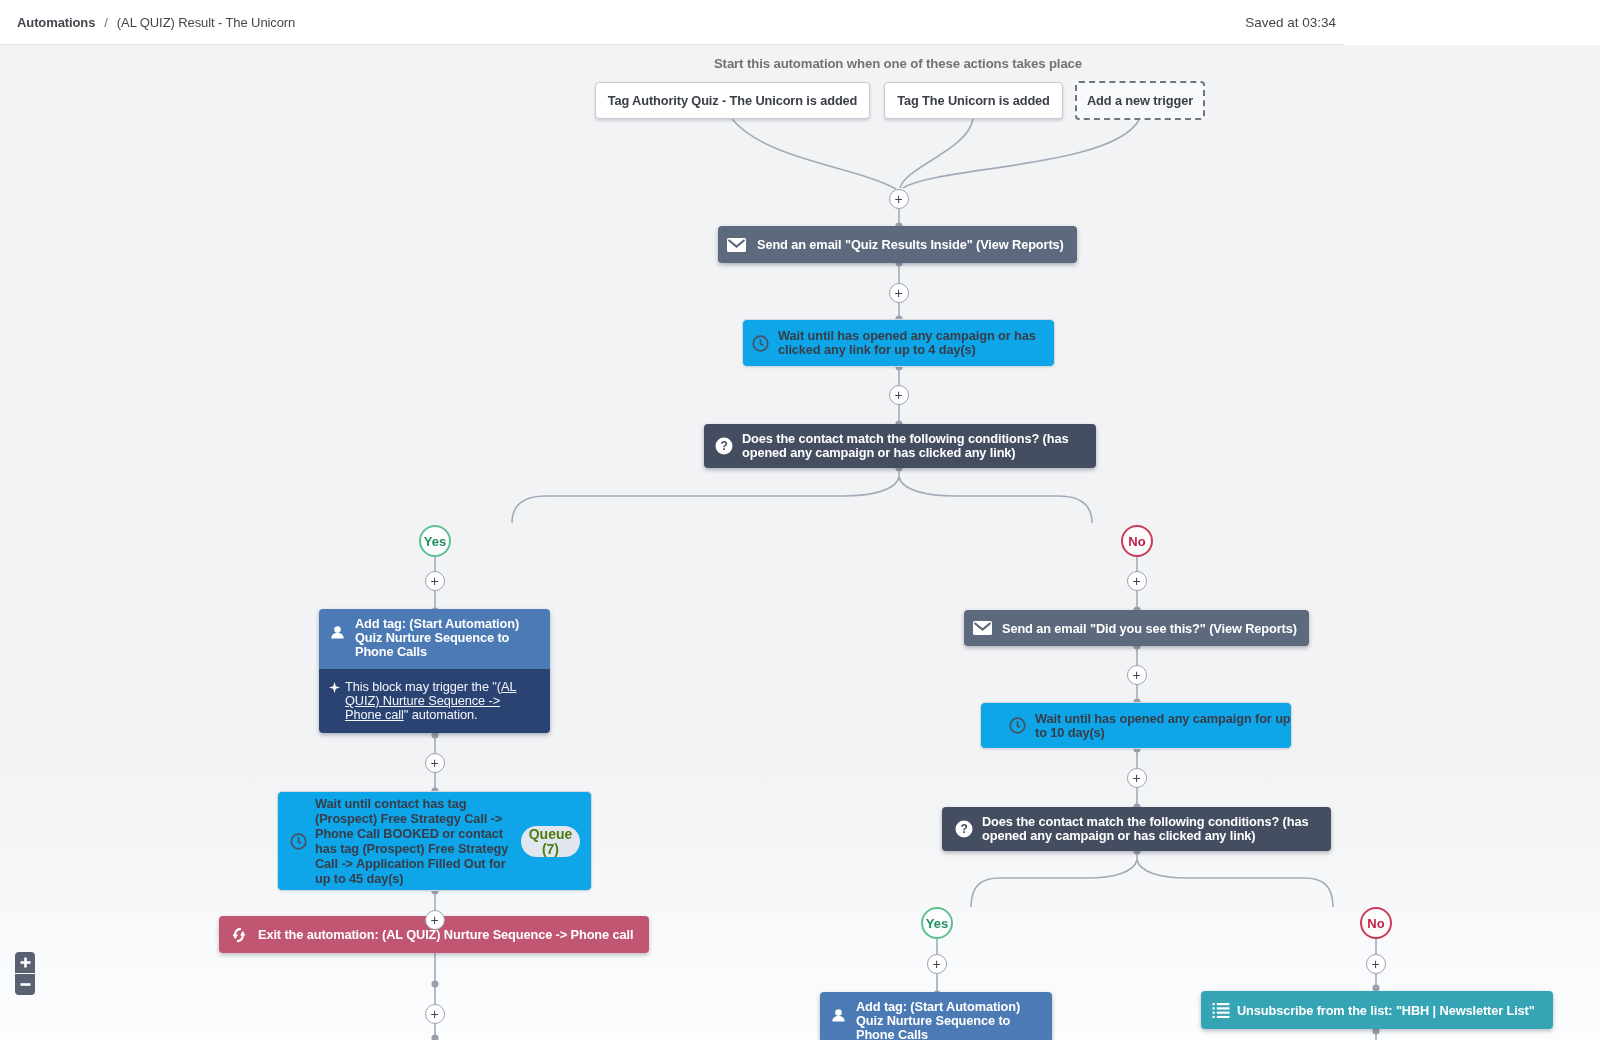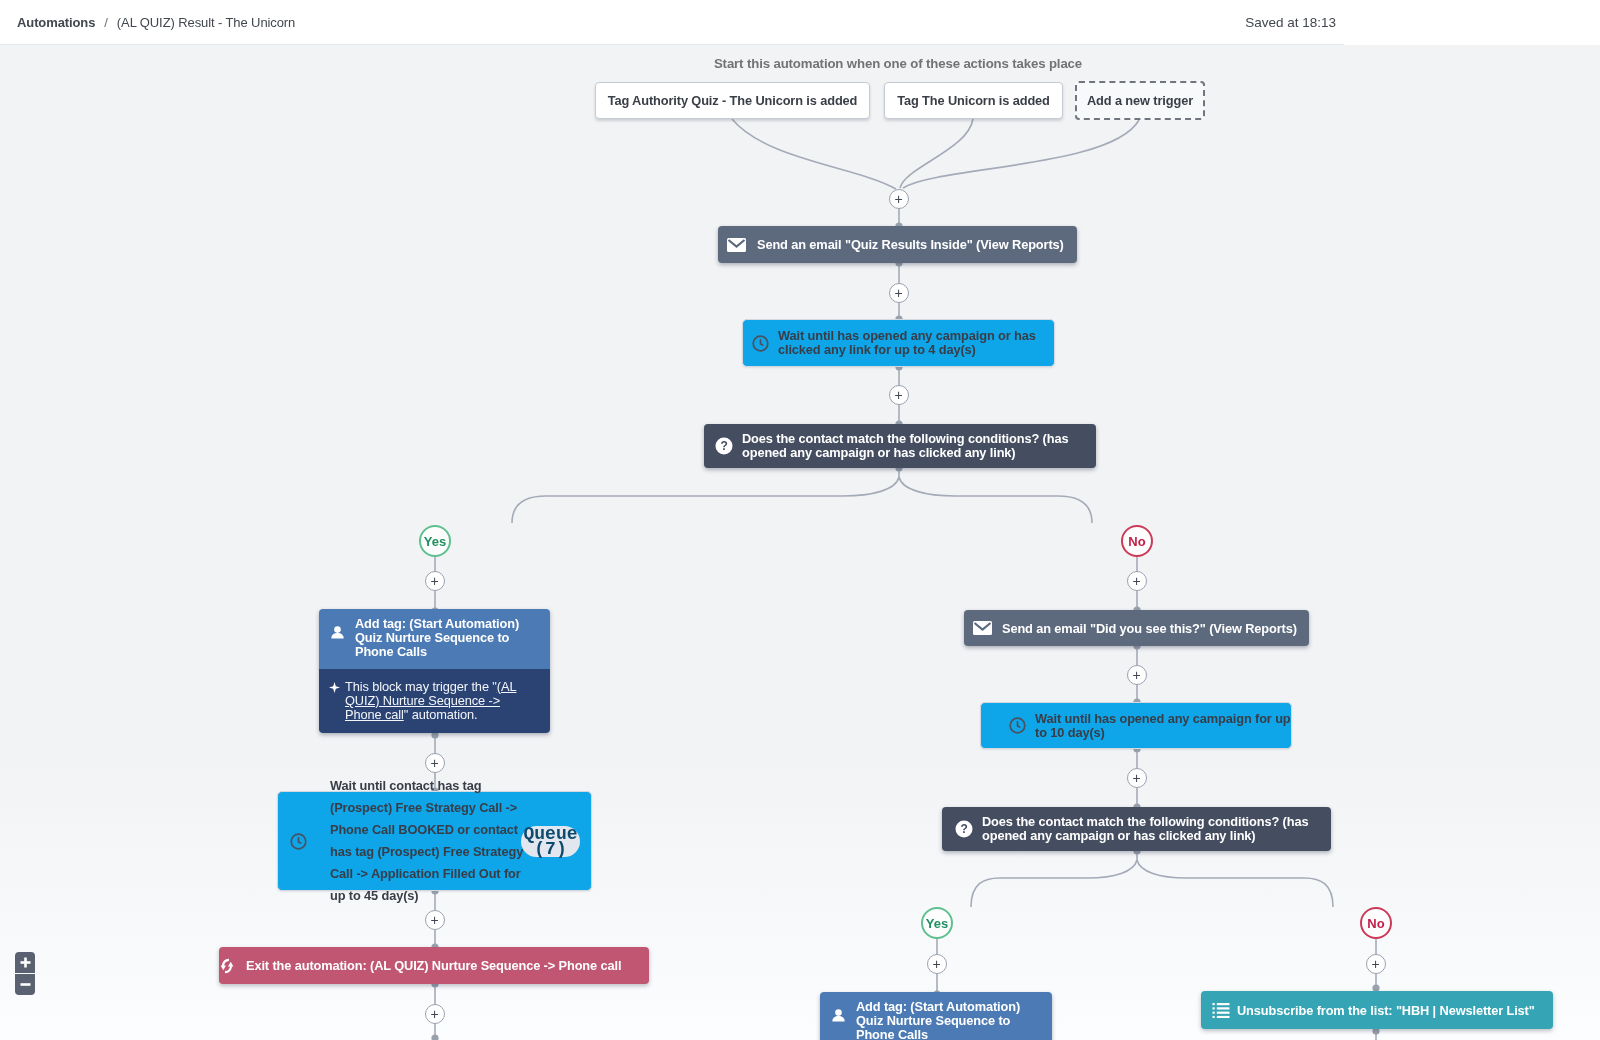--- a/index.html
+++ b/index.html
@@ -22,37 +22,37 @@
   .white { background:#0ea5e9; border:1px solid #d5d8df; border-radius:5px; color:#383d47; box-shadow:0 1px 2px rgba(40,50,70,0.10); }
   .pink { background:#c15672; border-radius:4px; color:#fff; box-shadow:0 2px 4px rgba(40,50,70,0.3); }
   .teal { background:#35a4b4; border-radius:4px; color:#fff; box-shadow:0 2px 4px rgba(40,50,70,0.3); }
   .plus { position:absolute; z-index:3; width:20px; height:20px; border-radius:50%; background:#fff; border:1.8px solid #9aa2b0; color:#3f4650; display:flex; align-items:center; justify-content:center; font-size:14px; font-weight:400; line-height:1; }
   .yn { position:absolute; z-index:3; width:32px; height:32px; border-radius:50%; background:#fdfdfe; display:flex; align-items:center; justify-content:center; font-size:13px; font-weight:bold; }
   .yes { border:2px solid #5fc08f; color:#1f8f5f; }
   .no { border:2px solid #cc3a57; color:#c21f47; }
   .addtag { position:absolute; z-index:2; width:231px; border-radius:4px; overflow:hidden; box-shadow:0 2px 4px rgba(40,50,70,0.35); }
   .addtag .top { background:#4b7ab4; color:#fff; font-weight:bold; font-size:12.8px; letter-spacing:-0.12px; display:flex; padding:8px 10px 9px 10px; line-height:14.2px; }
   .addtag .bottom { background:#2b4373; color:#f2f5fa; font-size:12.8px; letter-spacing:-0.1px; line-height:14.2px; display:flex; padding:11px 10px 11px 10px; font-weight:400; }
-  .qpill { position:absolute; z-index:3; background:#e2e6ee; border-radius:16px; color:#0c4a6e; font-weight:bold; font-size:18px; line-height:14.5px; display:flex; align-items:center; justify-content:center; text-align:center;font-family:Liberation Mono, monospace; }
+  .qpill { position:absolute; z-index:3; background:#e2e6ee; border-radius:16px; color:#4d7c0f; font-weight:bold; font-size:14px; line-height:14.5px; display:flex; align-items:center; justify-content:center; text-align:center; }
   #zoomctl { position:absolute; z-index:4; left:15px; top:952px; width:20px; }
   #zoomctl .zb { width:20px; height:21px; background:#5a6170; color:#fff; display:flex; align-items:center; justify-content:center; font-size:13px; font-weight:bold; }
   #zoomctl .zb.t { border-radius:4px 4px 0 0; margin-bottom:1px; }
   #zoomctl .zb.b { border-radius:0 0 4px 4px; }
   .u { text-decoration:underline; }
 </style>
 </head>
 <body>
 <div id="page">
   <div id="topbar">
     <div id="crumb">
         <b>Automations</b>
         <span class="sep">/</span>
         <span>(AL QUIZ) Result - The Unicorn</span>
       </div>
-    <div id="saved">Saved at 18:13</div>
+    <div id="saved">Saved at 03:34</div>
   </div>
   <div id="canvas"></div>
   <svg id="wires" viewBox="0 0 1600 1040">
     <g fill="none" stroke="#a4abb8" stroke-width="1.6">
       <path d="M 732 119 C 766 160, 858 167, 896 189"></path>
       <path d="M 973 119 C 968 150, 905 167, 900 188"></path>
       <path d="M 1139 120 C 1112 168, 938 166, 903 188"></path>
       <line x1="899" y1="199" x2="899" y2="468"></line>
       <path d="M 899 468 L 899 477 C 896 490, 872 496, 843 496 L 546 496 C 526 496, 512 503, 512 523"></path>
       <path d="M 899 477 C 902 490, 926 496, 955 496 L 1058 496 C 1078 496, 1092 503, 1092 523"></path>
@@ -136,25 +136,25 @@
         </svg>
       <span style="margin-left:5px; white-space:nowrap;">This block may trigger the "<span class="u">(AL</span><br><span class="u">QUIZ) Nurture Sequence -&gt;</span><br><span class="u">Phone call</span>" automation.</span>
     </div>
   </div>
 
   <div class="box white" style="left:277px; top:791px; width:315px; height:100px; padding-left:12px;">
     <svg width="17" height="17" style="flex:none" viewBox="0 0 17 17">
         <circle cx="8.5" cy="8.5" r="7.3" stroke="#4a5160" stroke-width="1.7" fill="none"></circle>
         <path d="M8.5 8.9 L8.5 4.9 M8.5 8.9 L10.6 10" stroke="#4a5160" stroke-width="1.7" fill="none" stroke-linecap="round"></path>
       </svg>
-    <span style="margin-left:23px; line-height:22px; white-space:nowrap;">Wait until contact has tag<br>(Prospect) Free Strategy Call -&gt;<br>Phone Call BOOKED or contact<br>has tag (Prospect) Free Strategy<br>Call -&gt; Application Filled Out for<br>up to 45 day(s)</span>
+    <span style="margin-left:8px; line-height:15px; white-space:nowrap;">Wait until contact has tag<br>(Prospect) Free Strategy Call -&gt;<br>Phone Call BOOKED or contact<br>has tag (Prospect) Free Strategy<br>Call -&gt; Application Filled Out for<br>up to 45 day(s)</span>
   </div>
   <div class="qpill" style="left:521px; top:826px; width:59px; height:31px;">Queue<br>(7)</div>
 
-  <div class="box pink" style="left:219px; top:947px; width:430px; height:37px; padding-left:0;">
+  <div class="box pink" style="left:219px; top:916px; width:430px; height:37px; padding-left:12px;">
     <svg width="16" height="16" viewBox="0 0 16 16" style="flex:none">
         <path d="M10 1.8 A5.8 5.8 0 0 0 4.2 8.6" stroke="#fff" stroke-width="2.2" fill="none"></path>
         <path d="M6 14.2 A5.8 5.8 0 0 0 11.8 7.4" stroke="#fff" stroke-width="2.2" fill="none"></path>
         <path d="M1.6 7.6 L7 7.6 L4.3 12.3 Z" fill="#fff"></path>
         <path d="M14.4 8.4 L9 8.4 L11.7 3.7 Z" fill="#fff"></path>
       </svg>
     <span style="margin-left:11px;">Exit the automation: (AL QUIZ) Nurture Sequence -&gt; Phone call</span>
   </div>
 
   <div class="box dark" style="left:964px; top:610px; width:345px; height:36px; padding-left:9px;">

